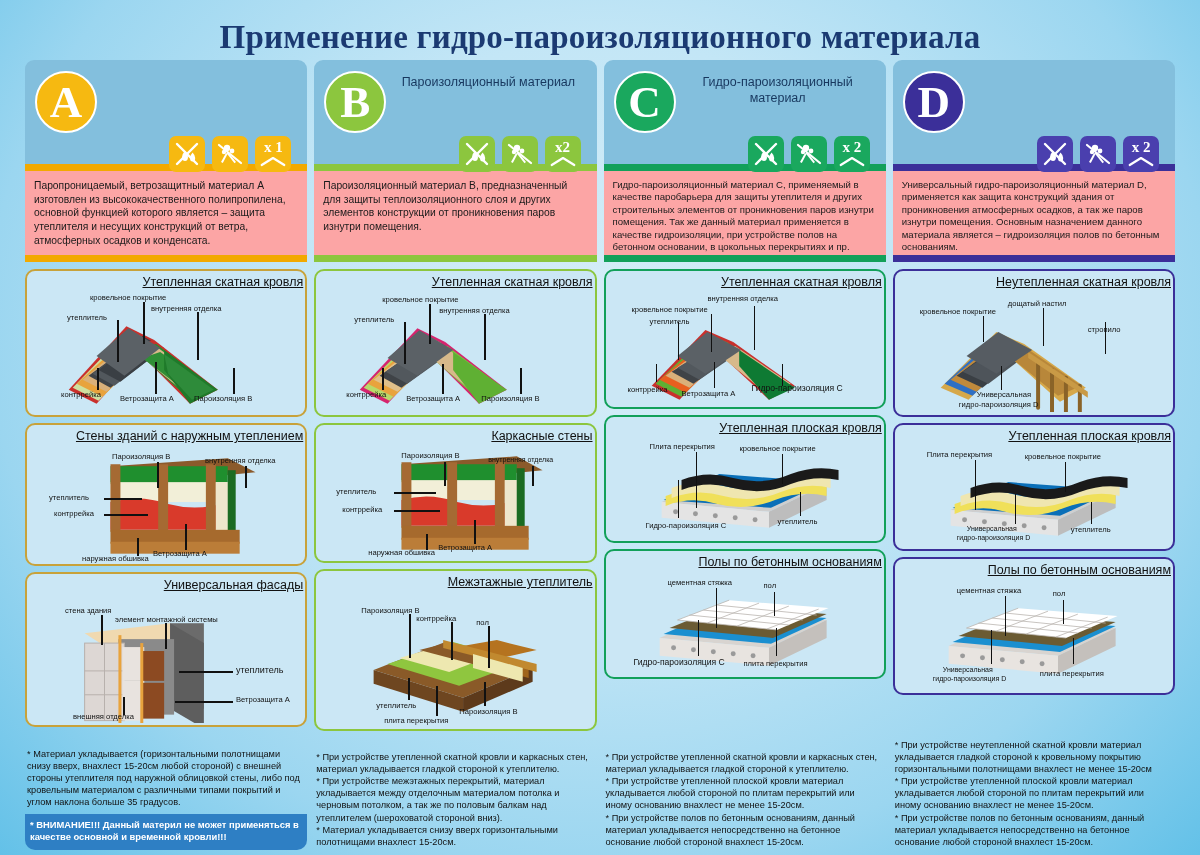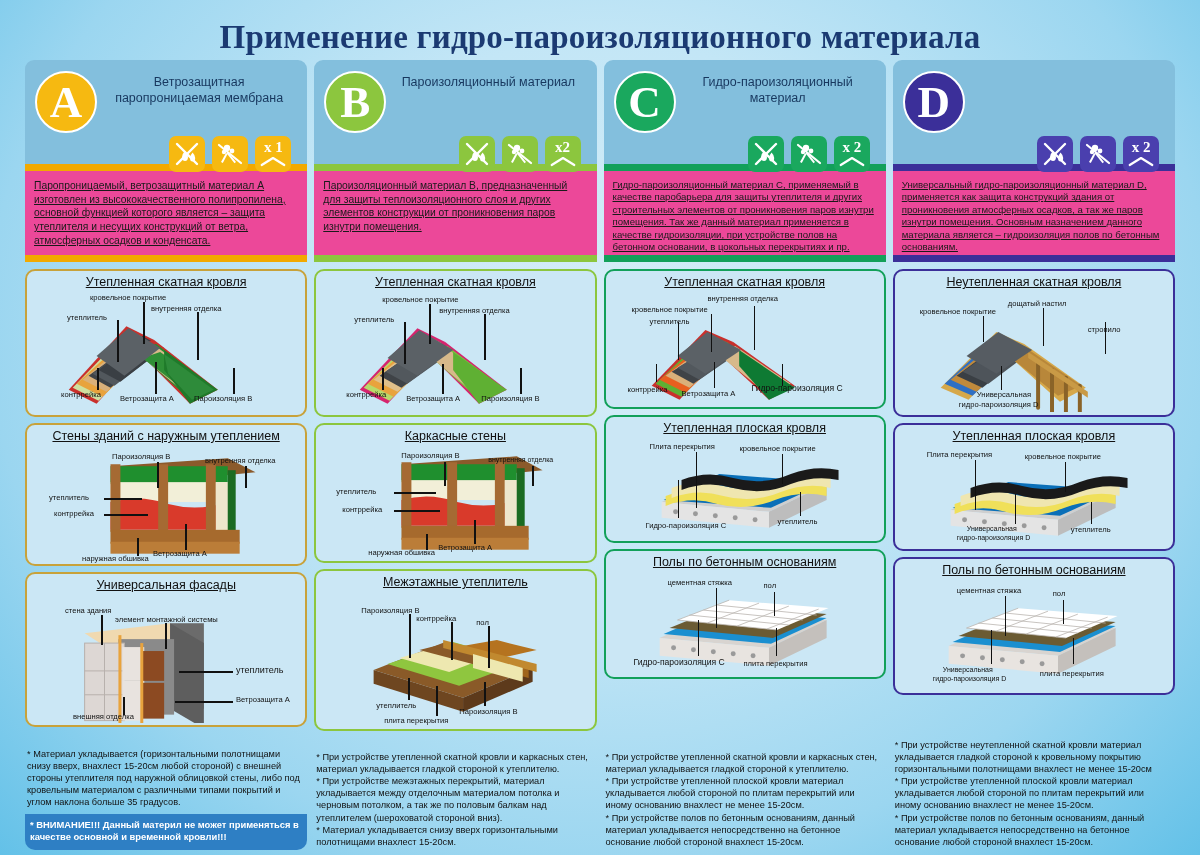--- a/index.html
+++ b/index.html
@@ -69,41 +69,40 @@
     font-family: "Liberation Serif", serif;
     color: #fff; font-size: 15px; font-weight: bold;
     position: absolute; top: 3px; left: 0; right: 0; text-align: center;
   }
   .ico .chev { position: absolute; bottom: 5px; left: 0; right: 0; display: flex; justify-content: center; }
 
   .accent-bar { height: 7px; }
 
   
   .mat-desc {
-    background: #ec4899;
+    background: #fca5a5;
     font-size: 10.3px;
     line-height: 1.33;
     color: #1a1a1a;
     padding: 8px 9px 8px 9px;
     height: 84px;
-    text-decoration: underline;
   }
   .mat-desc.tall { height: 84px; font-size: 9.6px; line-height: 1.3; }
 
   
   .panels { display: flex; flex-direction: column; gap: 6px; margin-top: 7px; flex: 1; }
   .panel {
     background: #cbe7f5;
     border: 2px solid #c8a23a;
     border-radius: 10px;
     position: relative;
     overflow: hidden;
   }
   .panel-title {
-    text-align: center;
+    text-align: right;
     font-size: 12.5px;
     color: #111;
     text-decoration: underline;
     padding: 4px 2px 1px 2px;
   }
   .panel-art { position: relative; width: 100%; }
   .lbl {
     position: absolute;
     font-size: 7.6px;
     color: #111;
@@ -136,24 +135,20 @@
 <body>
 
 <div class="poster-title">Применение гидро-пароизоляционного материала</div>
 
 <div class="columns">
 
   <div class="column c-a">
     <div class="mat-head">
       <div class="mat-head-row">
         <div class="badge" style="background:#f6b911">A</div>
-        <div class="mat-name">
-          <div>Ветрозащитная</div>
-          <div>паропроницаемая мембрана</div>
-        </div>
       </div>
       <div class="icon-row">
         <div class="ico" style="background:#f6b911">
           <svg viewBox="0 0 30 30">
               <g stroke="#fff" stroke-width="2.4" fill="none" stroke-linecap="round">
                 <path d="M5 5 L25 25"></path>
                 <path d="M25 5 L5 25"></path>
               </g>
               <path d="M10 18 q0 4 3 4 q3 0 3 -4 q0 -3 -3 -6 q-3 3 -3 6z" fill="#fff"></path>
               <path d="M18 19 q0 3.5 2.6 3.5 q2.6 0 2.6 -3.5 q0 -2.6 -2.6 -5.4 q-2.6 2.8 -2.6 5.4z" fill="#fff"></path>

